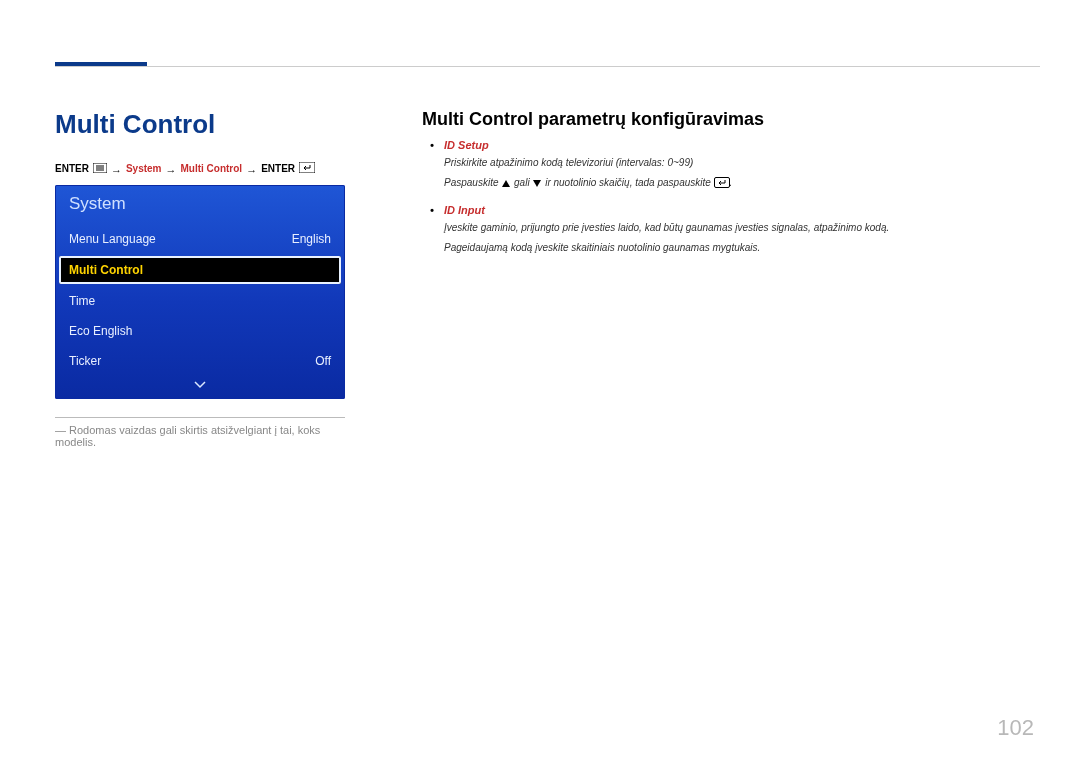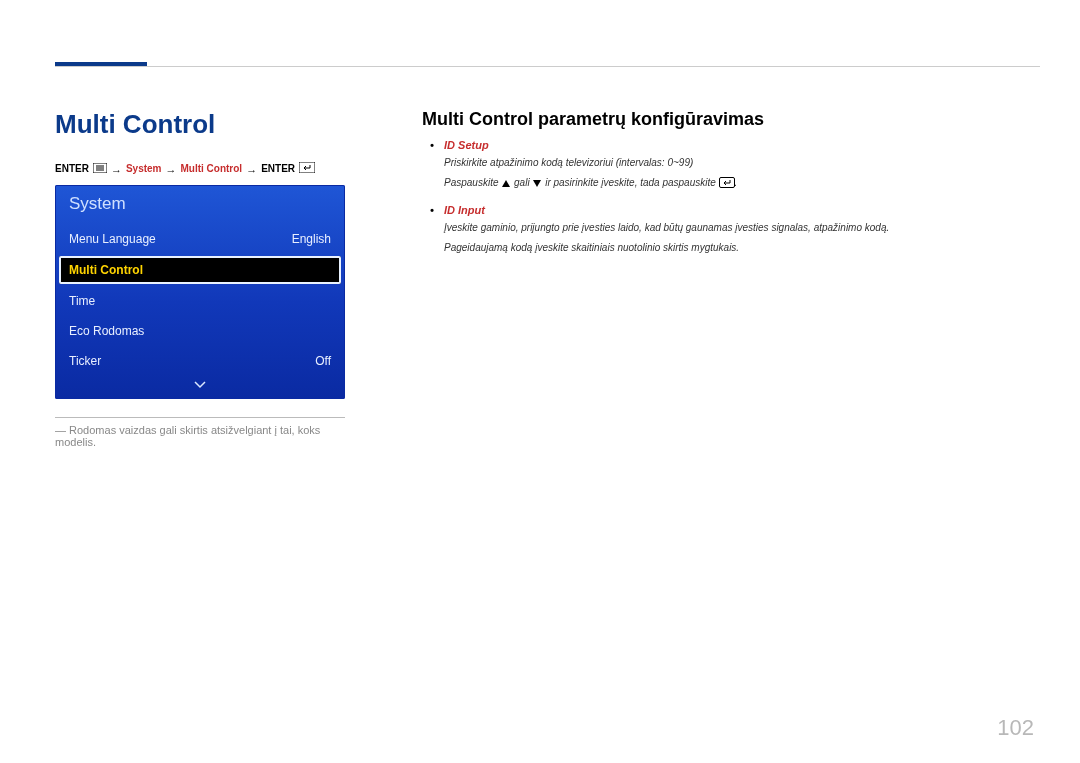--- a/index.html
+++ b/index.html
@@ -188,21 +188,21 @@
         </div>
         <div class="tv-item selected">
           <span>Multi Control</span>
           <span></span>
         </div>
         <div class="tv-item">
           <span>Time</span>
           <span></span>
         </div>
         <div class="tv-item">
-          <span>Eco Rodomas</span>
+          <span>Eco English</span>
           <span></span>
         </div>
         <div class="tv-item">
           <span>Ticker</span>
           <span>Off</span>
         </div>
         <div class="tv-scroll">
           <svg width="12" height="8">
               <path d="M1 1 L6 6 L11 1" fill="none" stroke="#dbe7ff" stroke-width="1.5"></path>
             </svg>
@@ -218,31 +218,31 @@
 
       <ul class="bullet-list">
         <li>
           <span class="subhead">ID Setup</span>
           <div class="body-line">Priskirkite atpažinimo kodą televizoriui (intervalas: 0~99)</div>
           <div class="body-line">
             <span>Paspauskite </span><span class="inline-icon"><svg width="10" height="9">
                   <path d="M5 1 L9 8 L1 8 Z" fill="#000"></path>
                 </svg></span><span> gali </span><span class="inline-icon"><svg width="10" height="9">
                   <path d="M1 1 L9 1 L5 8 Z" fill="#000"></path>
-                </svg></span><span> ir pasirinkite įveskite, tada paspauskite </span><span class="inline-icon"><svg width="16" height="11">
+                </svg></span><span> ir nuotolinio skaičių, tada paspauskite </span><span class="inline-icon"><svg width="16" height="11">
                   <rect x="0.5" y="0.5" width="15" height="10" rx="1.5" fill="none" stroke="#000" stroke-width="1"></rect>
                   <path d="M11 3 v3 h-5" fill="none" stroke="#000" stroke-width="1"></path>
                   <path d="M7 4 L5 6 L7 8" fill="none" stroke="#000" stroke-width="1"></path>
                 </svg></span><span>.</span>
           </div>
         </li>
         <li>
           <span class="subhead">ID Input</span>
           <div class="body-line">Įveskite gaminio, prijungto prie įvesties laido, kad būtų gaunamas įvesties signalas, atpažinimo kodą.</div>
-          <div class="body-line">Pageidaujamą kodą įveskite skaitiniais nuotolinio skirtis mygtukais.</div>
+          <div class="body-line">Pageidaujamą kodą įveskite skaitiniais nuotolinio gaunamas mygtukais.</div>
         </li>
       </ul>
     </div>
 
   </div>
 </div>
 
 <div class="page-number">102</div>
 
 </body></html>

